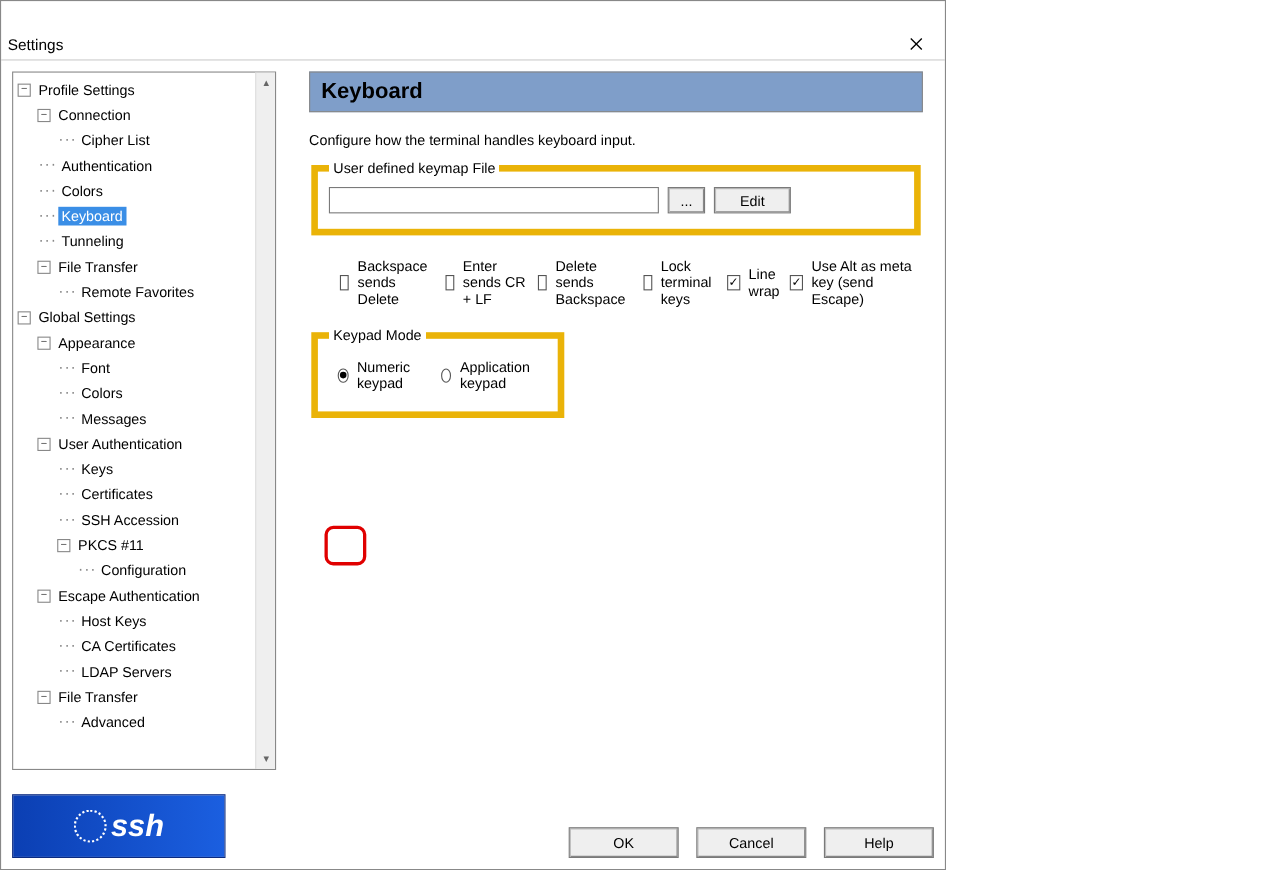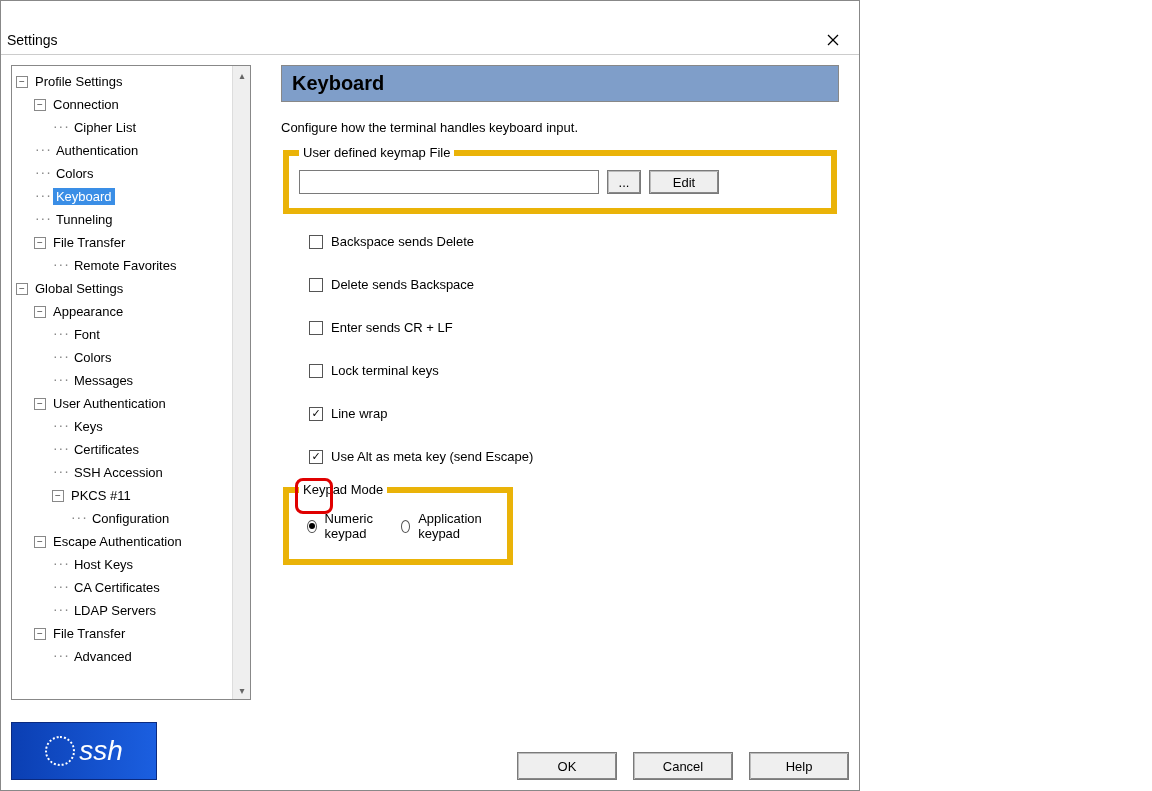--- a/index.html
+++ b/index.html
@@ -146,22 +146,21 @@
     font-size: 13px;
     cursor: pointer;
     padding: 0 10px;
   }
   .btn.browse { min-width: 34px; }
   .btn.edit { min-width: 70px; }
 
   .checklist {
     margin: 8px 0 18px 28px;
     display: flex;
-    flex-direction: column;
-    gap: 28px;
+    gap: 7px;
   }
   .chk {
     display: flex;
     align-items: center;
     gap: 8px;
     cursor: pointer;
   }
   .chk .box {
     width: 14px; height: 14px;
     border: 1px solid #555;
@@ -203,25 +202,25 @@
     position: absolute;
     bottom: 10px;
     left: 10px;
     right: 10px;
     display: flex;
     align-items: center;
     justify-content: flex-end;
     gap: 16px;
   }
   .logo {
-    width: 146px; height: 58px;
+    width: 194px; height: 58px;
     background: linear-gradient(90deg,#0b3fb3,#1b5fe0);
     border: 1px solid #0a2a80;
     display:flex;align-items:center;justify-content:center;
-    color:#fff; font-style: italic; font-weight: normal;
+    color:#fff; font-style: italic; font-weight: bold;
     font-size: 28px;
     position: absolute; left: 0; bottom: 0;
   }
   .logo .dots {
     width: 30px; height: 30px;
     border: 2px dotted #fff;
     border-radius: 50%;
     margin-right: 4px;
   }
   .footer .btn { min-width: 100px; height: 28px; margin-top: 36px; }
@@ -444,25 +443,25 @@
         </div>
       </fieldset>
 
       <div class="checklist">
         <div class="chk">
           <span class="box"></span>
           <span>Backspace sends Delete</span>
         </div>
         <div class="chk">
           <span class="box"></span>
-          <span>Delete sends Backspace</span>
+          <span>Enter sends CR + LF</span>
         </div>
         <div class="chk">
           <span class="box"></span>
-          <span>Enter sends CR + LF</span>
+          <span>Delete sends Backspace</span>
         </div>
         <div class="chk">
           <span class="box"></span>
           <span>Lock terminal keys</span>
         </div>
         <div class="chk checked">
           <span class="box"></span>
           <span>Line wrap</span>
         </div>
         <div class="chk checked" style="position:relative">

